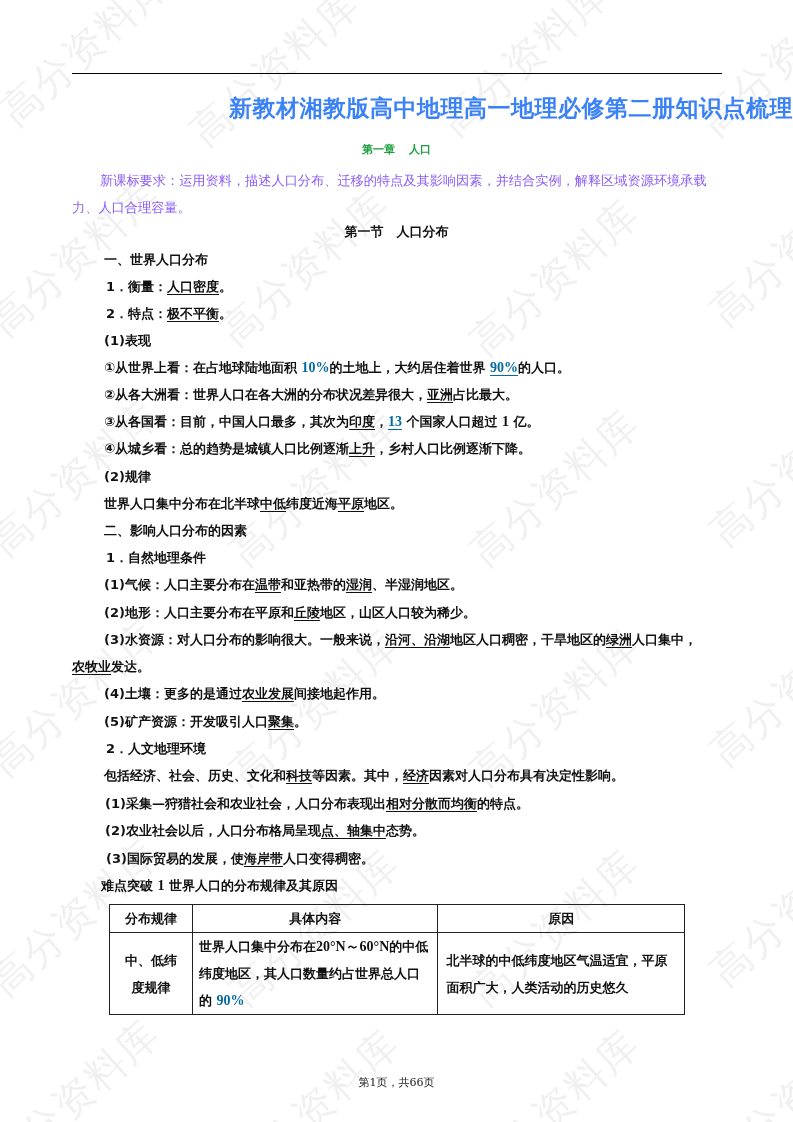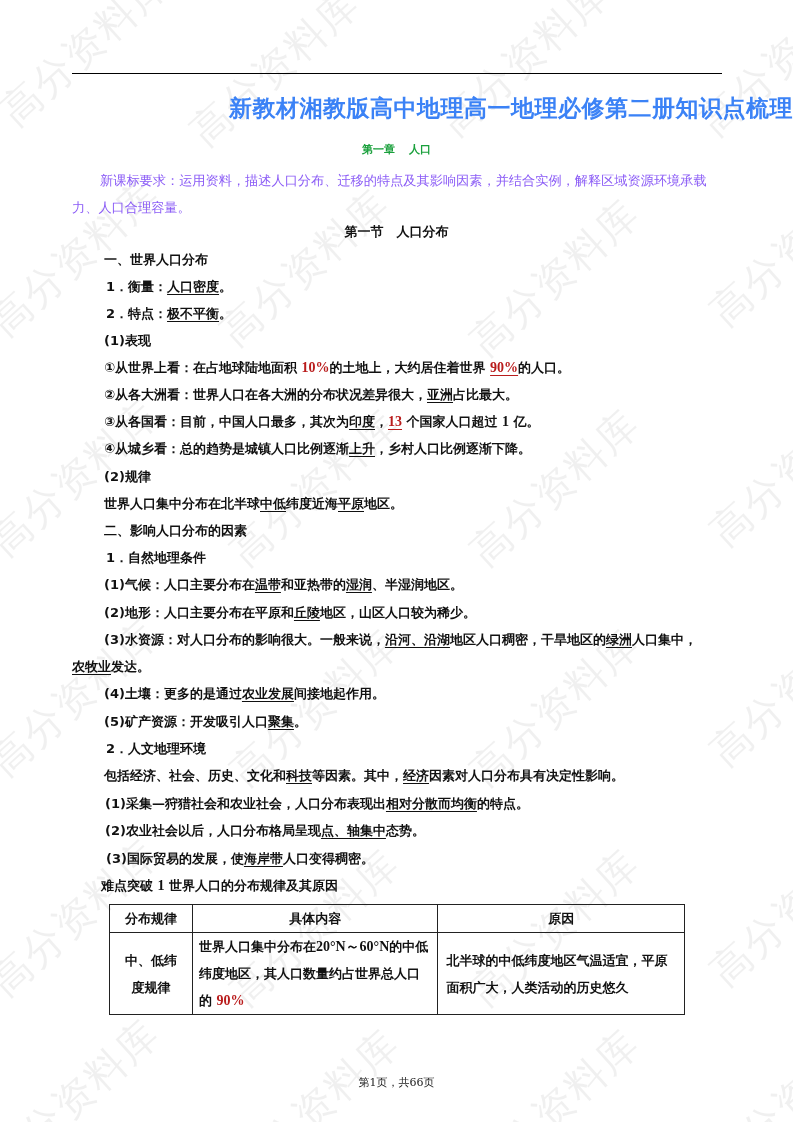--- a/index.html
+++ b/index.html
@@ -14,21 +14,21 @@
            font-size: 23px; font-weight: bold; letter-spacing: 0.5px; color: #3b82f6; }
   .chapter { position: absolute; left: 0; width: 793px; top: 142px; text-align: center;
              font-size: 11px; font-weight: bold; color: #1aa03c; }
   .chapter .gap { display: inline-block; width: 14px; }
   .req { position: absolute; left: 72px; width: 650px; top: 167px; font-size: 13.2px; color: #8b5cf6;
          line-height: 27px; text-indent: 28px; font-family: "DejaVu Serif", serif; }
   .section { position: absolute; left: 0; width: 793px; top: 223px; text-align: center;
              font-size: 13px; font-weight: bold; }
   .line { position: absolute; left: 104px; font-size: 13px; font-weight: bold; white-space: nowrap; line-height: 18px; }
   .u { text-decoration: underline; text-underline-offset: 3px; }
-  .num { color: #b91c1c; font-family: "Liberation Serif", serif; font-weight: bold; font-size: 14px; }
+  .num { color: #0369a1; font-family: "Liberation Serif", serif; font-weight: bold; font-size: 14px; }
   .lat { font-family: "Liberation Serif", serif; font-weight: bold; font-size: 14px; }
   table.rules { position: absolute; left: 109px; top: 904px; width: 576px; border-collapse: collapse;
                 font-size: 13px; font-weight: bold; }
   table.rules td, table.rules th { border: 1.2px solid #222; padding: 0 6px; }
   table.rules th { height: 27px; text-align: center; font-weight: bold; }
   table.rules td { height: 80px; line-height: 27px; vertical-align: middle; }
   .footer { position: absolute; left: 0; width: 793px; top: 1075px; text-align: center;
             font-size: 11px; font-family: "DejaVu Serif", serif; color: #222; }
 </style>
 </head>

